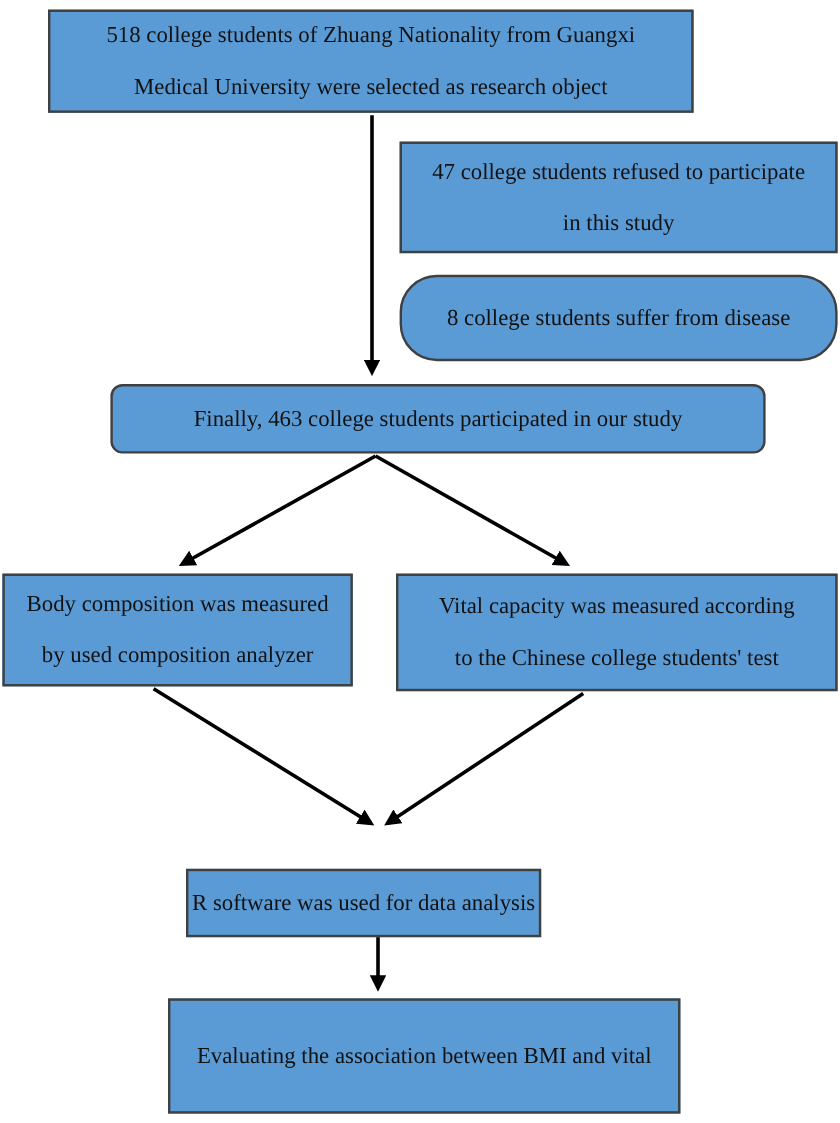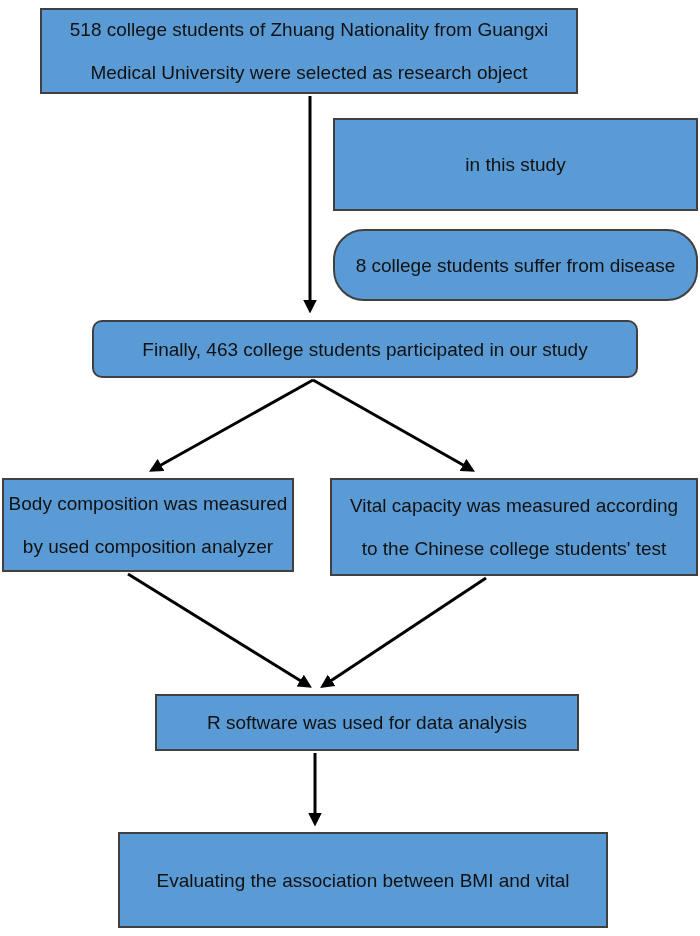--- a/index.html
+++ b/index.html
@@ -5,21 +5,21 @@
   html, body {
     margin: 0;
     padding: 0;
     background: #ffffff;
   }
   .figure {
     position: relative;
     width: 700px;
     height: 936px;
     background: var(--page-bg, #ffffff);
-    font-family: Liberation Sans, sans-serif;
+    font-family: Liberation Serif, serif;
     overflow: hidden;
   }
   .arrow-layer {
     position: absolute;
     left: 0;
     top: 0;
     width: 700px;
     height: 936px;
     pointer-events: none;
   }
@@ -47,22 +47,22 @@
   .flow-box .line {
     line-height: 43px;
     white-space: nowrap;
   }
   .box-1 { left: 40px;  top: 8px;   width: 538px; height: 86px; }
   .box-2 { left: 333px; top: 118px; width: 365px; height: 93px; }
   .box-3 { left: 333px; top: 229px; width: 365px; height: 72px; border-radius: 31px; }
   .box-4 { left: 92px;  top: 320px; width: 546px; height: 58px; border-radius: 10px; }
   .box-5 { left: 2px;   top: 478px; width: 292px; height: 94px; justify-content: center; }
   .box-6 { left: 330px; top: 478px; width: 368px; height: 98px; }
-  .box-7 { left: 155px; top: 694px; width: 424px; height: 57px; }
-  .box-8 { left: 118px; top: 832px; width: 490px; height: 96px; }
+  .box-7 { left: 155px; top: 724px; width: 296px; height: 57px; }
+  .box-8 { left: 140px; top: 832px; width: 427px; height: 96px; }
 </style>
 </head>
 <body>
 
 <div class="figure">
 
   <svg class="arrow-layer" viewBox="0 0 700 936" xmlns="http://www.w3.org/2000/svg">
     <defs>
       <marker id="ah" viewBox="0 0 10 10" refX="7.5" refY="5" markerWidth="4.6" markerHeight="4.6" orient="auto" markerUnits="strokeWidth">
         <path class="arrowhead-fill" d="M0,0 L10,5 L0,10 z"></path>
@@ -75,20 +75,21 @@
     <line class="arrow" x1="486" y1="578" x2="323" y2="686" marker-end="url(#ah)"></line>
     <line class="arrow" x1="315" y1="753" x2="315" y2="823" marker-end="url(#ah)"></line>
   </svg>
 
   <div class="flow-box box-1">
     <div class="line">518 college students of Zhuang Nationality from Guangxi</div>
     <div class="line">Medical University were selected as research object</div>
   </div>
 
   <div class="flow-box box-2">
+    <div class="line">47 college students refused to participate</div>
     <div class="line">in this study</div>
   </div>
 
   <div class="flow-box box-3">
     <div class="line">8 college students suffer from disease</div>
   </div>
 
   <div class="flow-box box-4">
     <div class="line">Finally, 463 college students participated in our study</div>
   </div>

